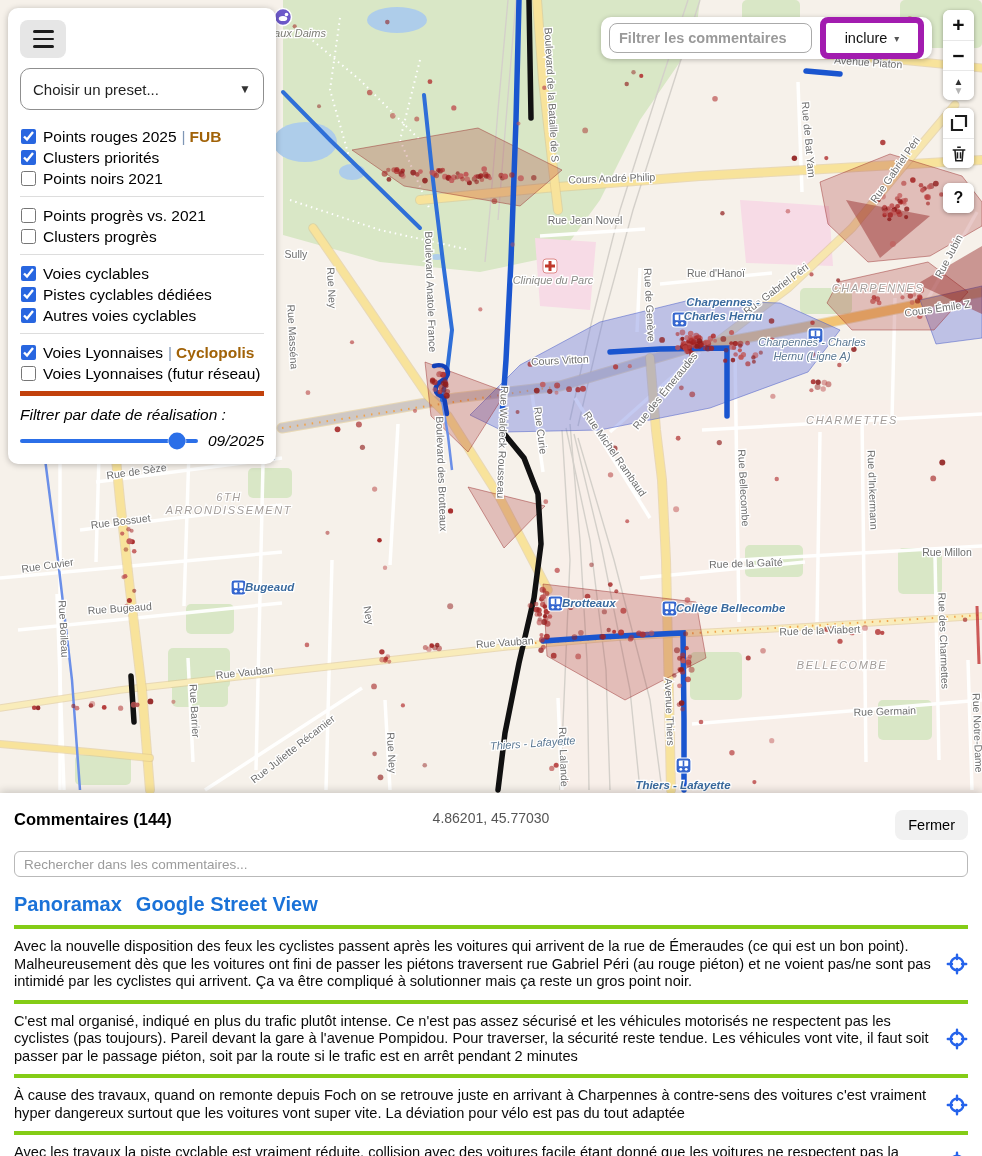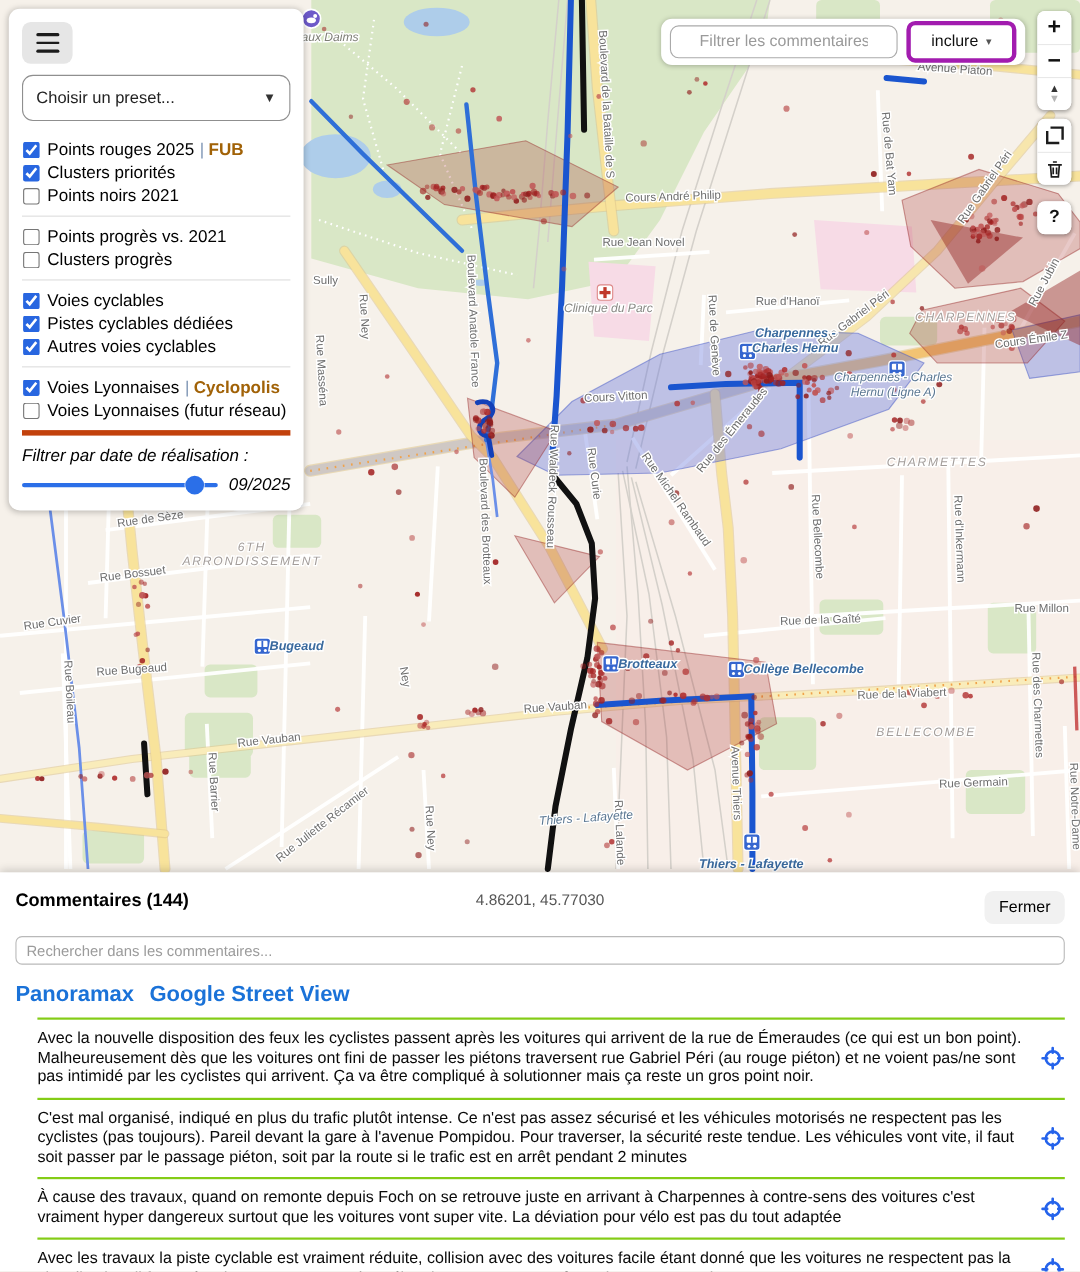--- a/index.html
+++ b/index.html
@@ -41,26 +41,26 @@
   .slider-row{display:flex;align-items:center;gap:10px;}
   .track{flex:1;height:4.5px;background:#2b6fe8;border-radius:3px;position:relative;}
   .thumb{position:absolute;top:50%;left:88%;width:17px;height:17px;background:#2b6fe8;border-radius:50%;transform:translate(-50%,-50%);box-shadow:0 0 0 1px rgba(255,255,255,.6);}
   .slider-value{font-size:15.5px;color:#000;}
   
   .top-filter{
     position:absolute;left:601px;top:17px;width:331px;height:42px;background:#fff;border-radius:10px;
     box-shadow:0 1px 5px rgba(0,0,0,.25);display:flex;align-items:center;gap:8px;padding:0 8px;box-sizing:border-box;
   }
   .top-filter input{
-    flex:1;height:28px;border:1px solid #aaa;border-radius:8px;padding:0 26px;font-size:14.5px;outline:none;
-    font-family:"Liberation Sans",sans-serif;color:#be185d;min-width:0;
+    flex:1;height:28px;border:1px solid #aaa;border-radius:8px;padding:0 9px;font-size:14.5px;outline:none;
+    font-family:"Liberation Sans",sans-serif;color:#be185d;min-width:0;font-weight:bold;
   }
   .top-filter input::placeholder{color:#9a9a9a;}
   .mode-select{
-    width:92px;height:30px;border:4px solid #a21caf;border-radius:8px;display:flex;align-items:center;justify-content:center;
+    width:92px;height:30px;border:6px solid #a21caf;border-radius:8px;display:flex;align-items:center;justify-content:center;
     gap:7px;font-size:14.5px;color:#111;cursor:pointer;flex:none;background:#fff;
   }
   .mode-select .chev{font-size:10px;color:#555;}
   
   .ctl-col{position:absolute;right:8px;top:10px;width:31px;}
   .ctl-group{background:#fff;border-radius:7px;box-shadow:0 1px 4px rgba(0,0,0,.35);overflow:hidden;margin-bottom:8px;}
   .ctl-btn{width:31px;height:30px;display:flex;align-items:center;justify-content:center;background:#fff;border:none;cursor:pointer;padding:0;}
   .ctl-btn + .ctl-btn{border-top:1px solid #e8e8e8;}
   .ctl-btn.plusminus{font-size:21px;font-weight:700;color:#111;}
   .pitch{display:flex;flex-direction:column;line-height:9px;font-size:10px;}
@@ -77,21 +77,21 @@
   .sheet-right{flex:1;display:flex;justify-content:flex-end;}
   .close-btn{background:#f1f1f1;border:none;border-radius:8px;padding:7px 13px;font-size:14.5px;color:#000;cursor:pointer;font-family:"Liberation Sans",sans-serif;}
   .sheet-search{
     margin-top:11px;width:100%;height:26px;border:1px solid #b9b9b9;border-radius:6px;box-sizing:border-box;
     padding:0 9px;font-size:13.5px;outline:none;font-family:"Liberation Sans",sans-serif;color:#222;
   }
   .sheet-search::placeholder{color:#9b9b9b;}
   .sheet-links{margin-top:16px;display:flex;gap:14px;}
   .sheet-links a{color:#1a72d8;font-weight:700;font-size:20px;text-decoration:none;}
   .c-list{margin-top:9px;}
-  .c-row{display:flex;align-items:center;gap:12px;border-top:2px solid #84cc16;padding:9px 0;margin-left:20px;}
+  .c-row{display:flex;align-items:center;gap:12px;border-top:4px solid #84cc16;padding:9px 0;}
   .c-text{flex:1;font-size:14.6px;line-height:1.2;color:#0a0a0a;}
   .c-icon{flex:none;width:22px;height:22px;cursor:pointer;}
 </style>
 </head>
 <body>
 
 <div id="map-wrap">
   <svg id="map-svg" width="982" height="793" viewBox="0 0 982 793">
       <rect x="0" y="0" width="982" height="793" fill="#f6f1ea"></rect>
       <rect x="560" y="400" width="422" height="393" fill="#f8efe9"></rect>

